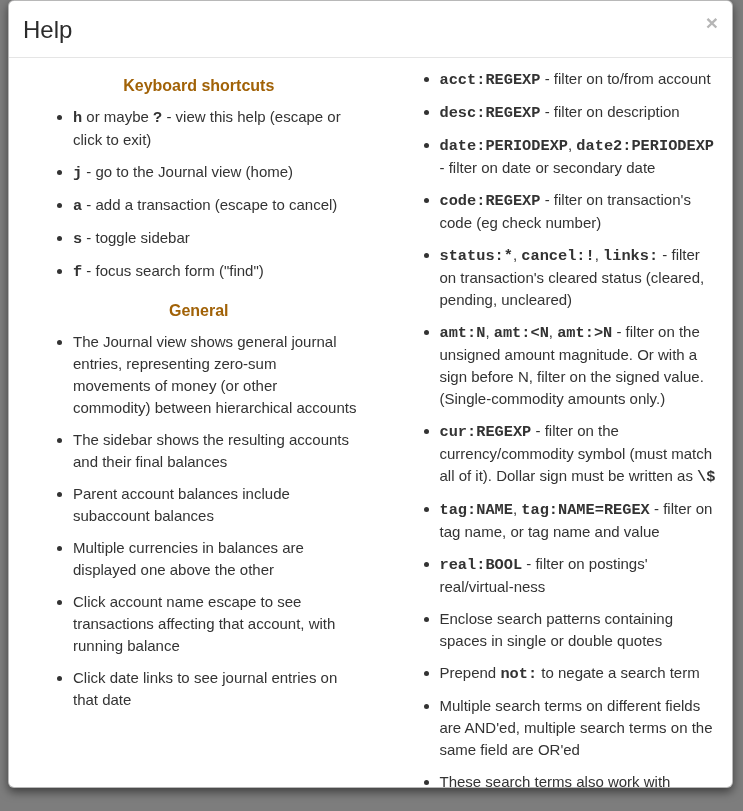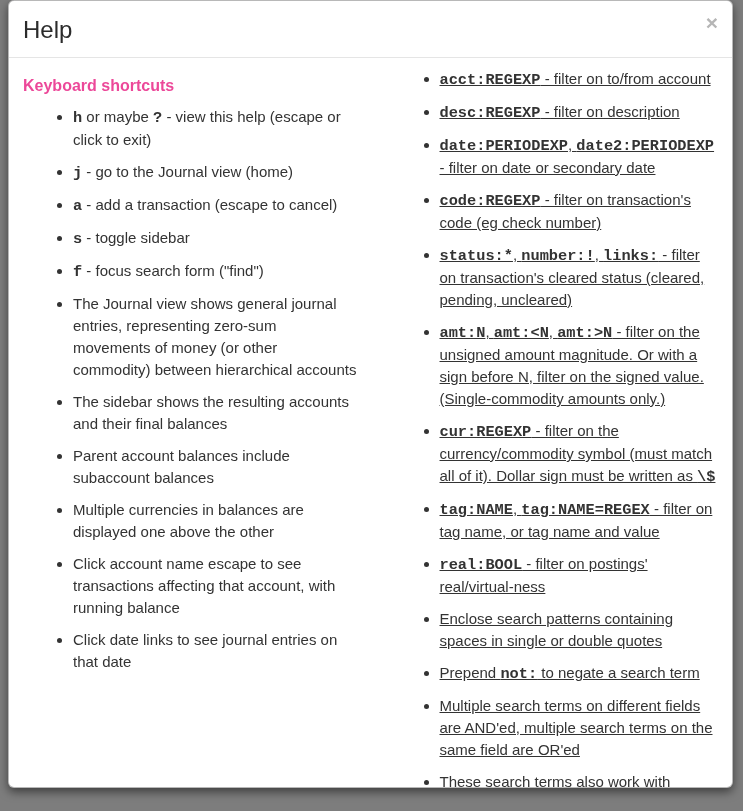--- a/index.html
+++ b/index.html
@@ -49,33 +49,33 @@
   }
   .modal-body{
     display:flex;
     padding:0 6px 15px 14px;
     box-sizing:border-box;
   }
   .col{width:50%;box-sizing:border-box;}
   .col-right{padding-left:15px;}
 
   .section-heading{
-    font-size:16px;font-weight:bold;color:#ec4899;
-    margin:18px 0 0 0;line-height:20px;
+    font-size:16px;font-weight:bold;color:#a16207;
+    margin:18px 0 0 0;line-height:20px;text-align:center;
   }
   ul.bullets{
     margin:9px 0 10px 0;
     padding:0 0 0 40px;
   }
   ul.bullets li{
     font-size:15px;line-height:22px;color:#333;
     margin:10px;padding:0;
   }
   .col-left ul.bullets li{max-width:284px;}
-  .col-right ul.bullets li{max-width:301px;text-decoration:underline;}
+  .col-right ul.bullets li{max-width:301px;}
   .code{
     font-family:"Liberation Mono","DejaVu Sans Mono",monospace;
     font-weight:bold;font-size:15.3px;
   }
 </style>
 </head>
 <body>
 
 <div class="backdrop">
   <a class="brand-link">hledger-web</a>
@@ -94,36 +94,37 @@
   <div class="modal-body">
     <div class="col col-left" id="col-left">
         <div class="section-heading">Keyboard shortcuts</div>
         <ul class="bullets">
           <li><span class="code">h</span> or maybe <span class="code">?</span> - view this help (escape or click to exit)</li>
           <li><span class="code">j</span> - go to the Journal view (home)</li>
           <li><span class="code">a</span> - add a transaction (escape to cancel)</li>
           <li><span class="code">s</span> - toggle sidebar</li>
           <li><span class="code">f</span> - focus search form ("find")</li>
         </ul>
+        <div class="section-heading">General</div>
         <ul class="bullets">
           <li>The Journal view shows general journal entries, representing zero-sum movements of money (or other commodity) between hierarchical accounts</li>
           <li>The sidebar shows the resulting accounts and their final balances</li>
           <li>Parent account balances include subaccount balances</li>
           <li>Multiple currencies in balances are displayed one above the other</li>
           <li>Click account name escape to see transactions affecting that account, with running balance</li>
           <li>Click date links to see journal entries on that date</li>
         </ul>
       </div>
     <div class="col col-right" id="col-right">
         <ul class="bullets">
           <li><span class="code">acct:REGEXP</span> - filter on to/from account</li>
           <li><span class="code">desc:REGEXP</span> - filter on description</li>
           <li><span class="code">date:PERIODEXP</span>, <span class="code">date2:PERIODEXP</span> -&nbsp;filter on date or secondary date</li>
           <li><span class="code">code:REGEXP</span> - filter on transaction's code (eg check number)</li>
-          <li><span class="code">status:*</span>, <span class="code">number:!</span>, <span class="code">links:</span> - filter on transaction's cleared status (cleared, pending, uncleared)</li>
+          <li><span class="code">status:*</span>, <span class="code">cancel:!</span>, <span class="code">links:</span> - filter on transaction's cleared status (cleared, pending, uncleared)</li>
           <li><span class="code">amt:N</span>, <span class="code">amt:&lt;N</span>, <span class="code">amt:&gt;N</span> - filter on the unsigned amount magnitude. Or with a sign before N, filter on the signed value. (Single-commodity amounts only.)</li>
           <li><span class="code">cur:REGEXP</span> - filter on the currency/commodity symbol (must match all of it). Dollar sign must be written as <span class="code">\$</span></li>
           <li><span class="code">tag:NAME</span>, <span class="code">tag:NAME=REGEX</span> - filter on tag name, or tag name and value</li>
           <li><span class="code">real:BOOL</span> - filter on postings' real/virtual-ness</li>
           <li>Enclose search patterns containing spaces in single or double quotes</li>
           <li>Prepend <span class="code">not:</span> to negate a search term</li>
           <li>Multiple search terms on different fields are AND'ed, multiple search terms on the same field are OR'ed</li>
           <li>These search terms also work with command-line hledger</li>
         </ul>
       </div>

